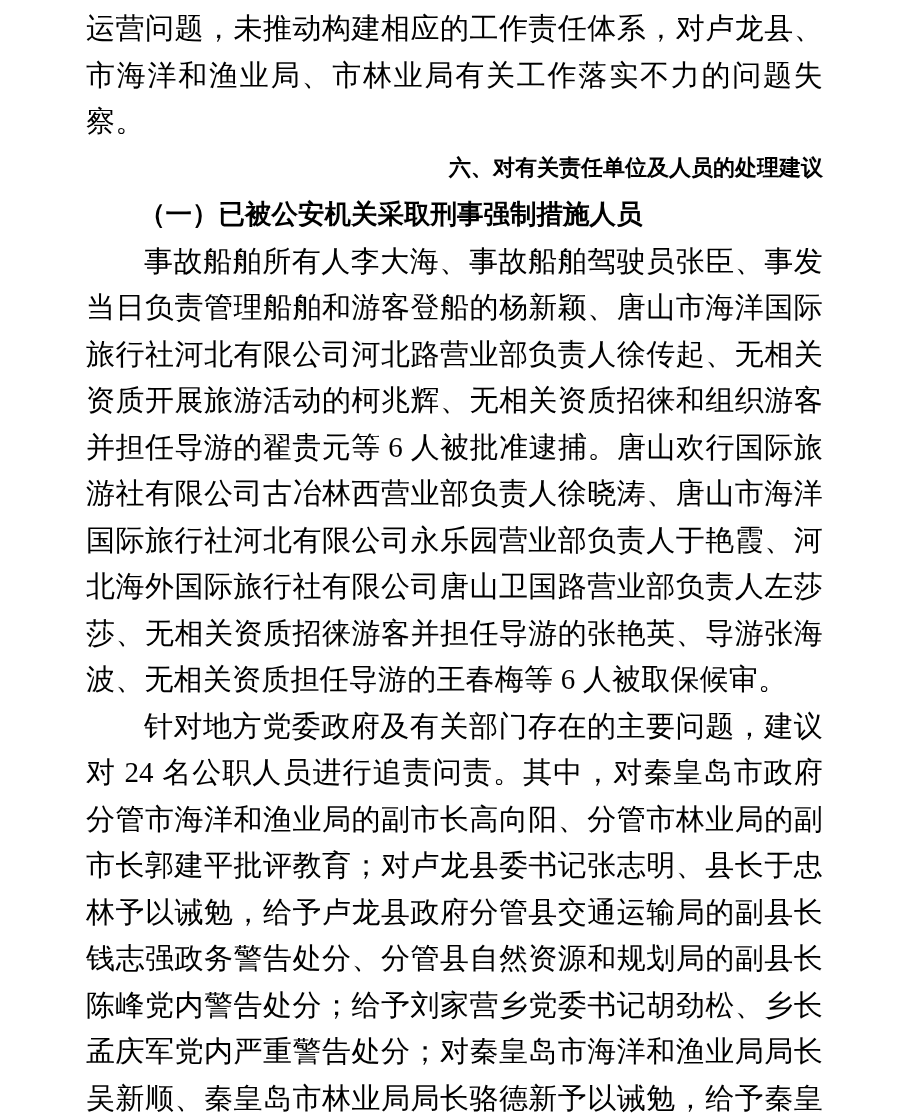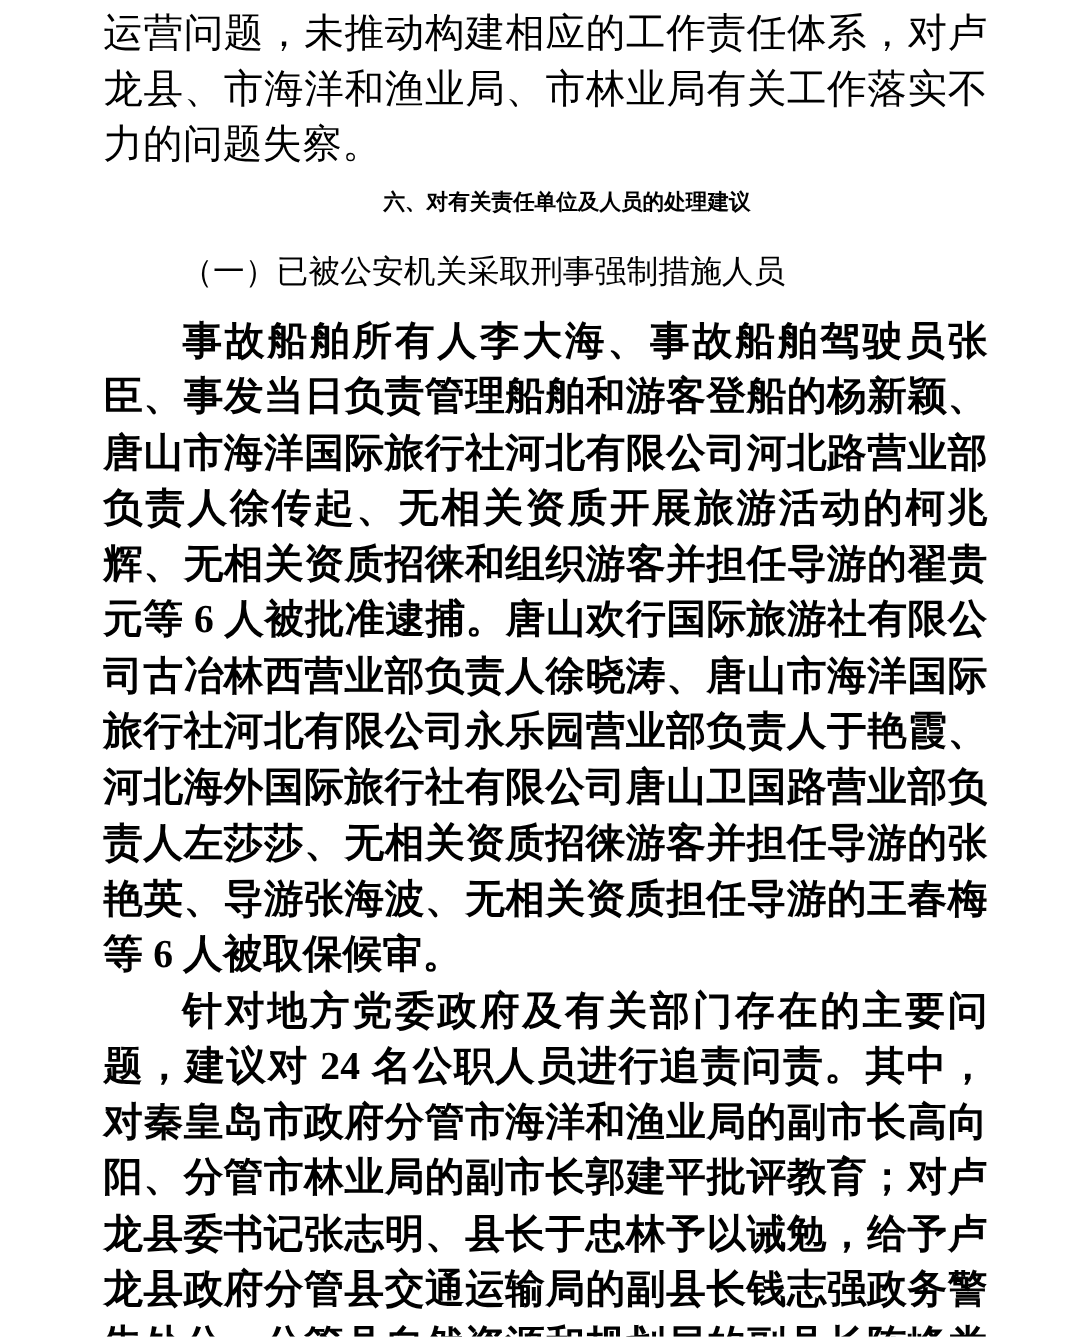--- a/index.html
+++ b/index.html
@@ -13,46 +13,45 @@
     height: 1114px;
     background: #ffffff;
     box-sizing: border-box;
     padding: 5px 76px 0 86px;
     overflow: hidden;
     color: #000000;
   }
   .para {
     margin: 0;
     font-family: "Liberation Serif", "DejaVu Serif", serif;
-    font-size: 33px;
+    font-size: 29px;
     line-height: 46.5px;
     text-align: justify;
     text-justify: inter-ideograph;
     letter-spacing: 0.2px;
     color: #000000;
   }
   .indent-2em {
     text-indent: 2em;
-    font-weight: bold;
   }
   .heading-section {
     margin: 0;
     font-family: "Liberation Sans", "DejaVu Sans", sans-serif;
-    font-size: 18px;
+    font-size: 22px;
     font-weight: bold;
     line-height: 46.5px;
     text-indent: 2em;
-    text-align: center;
+    text-align: right;
     color: #000000;
   }
   .heading-sub {
-    margin: 12px;
+    margin: 0;
     font-family: "Liberation Serif", "DejaVu Serif", serif;
     font-size: 26.5px;
-    font-weight: normal;
+    font-weight: bold;
     line-height: 46.5px;
     text-indent: 2em;
     text-align: left;
     color: #000000;
   }
 </style>
 </head>
 <body>
 
 <div class="page">

